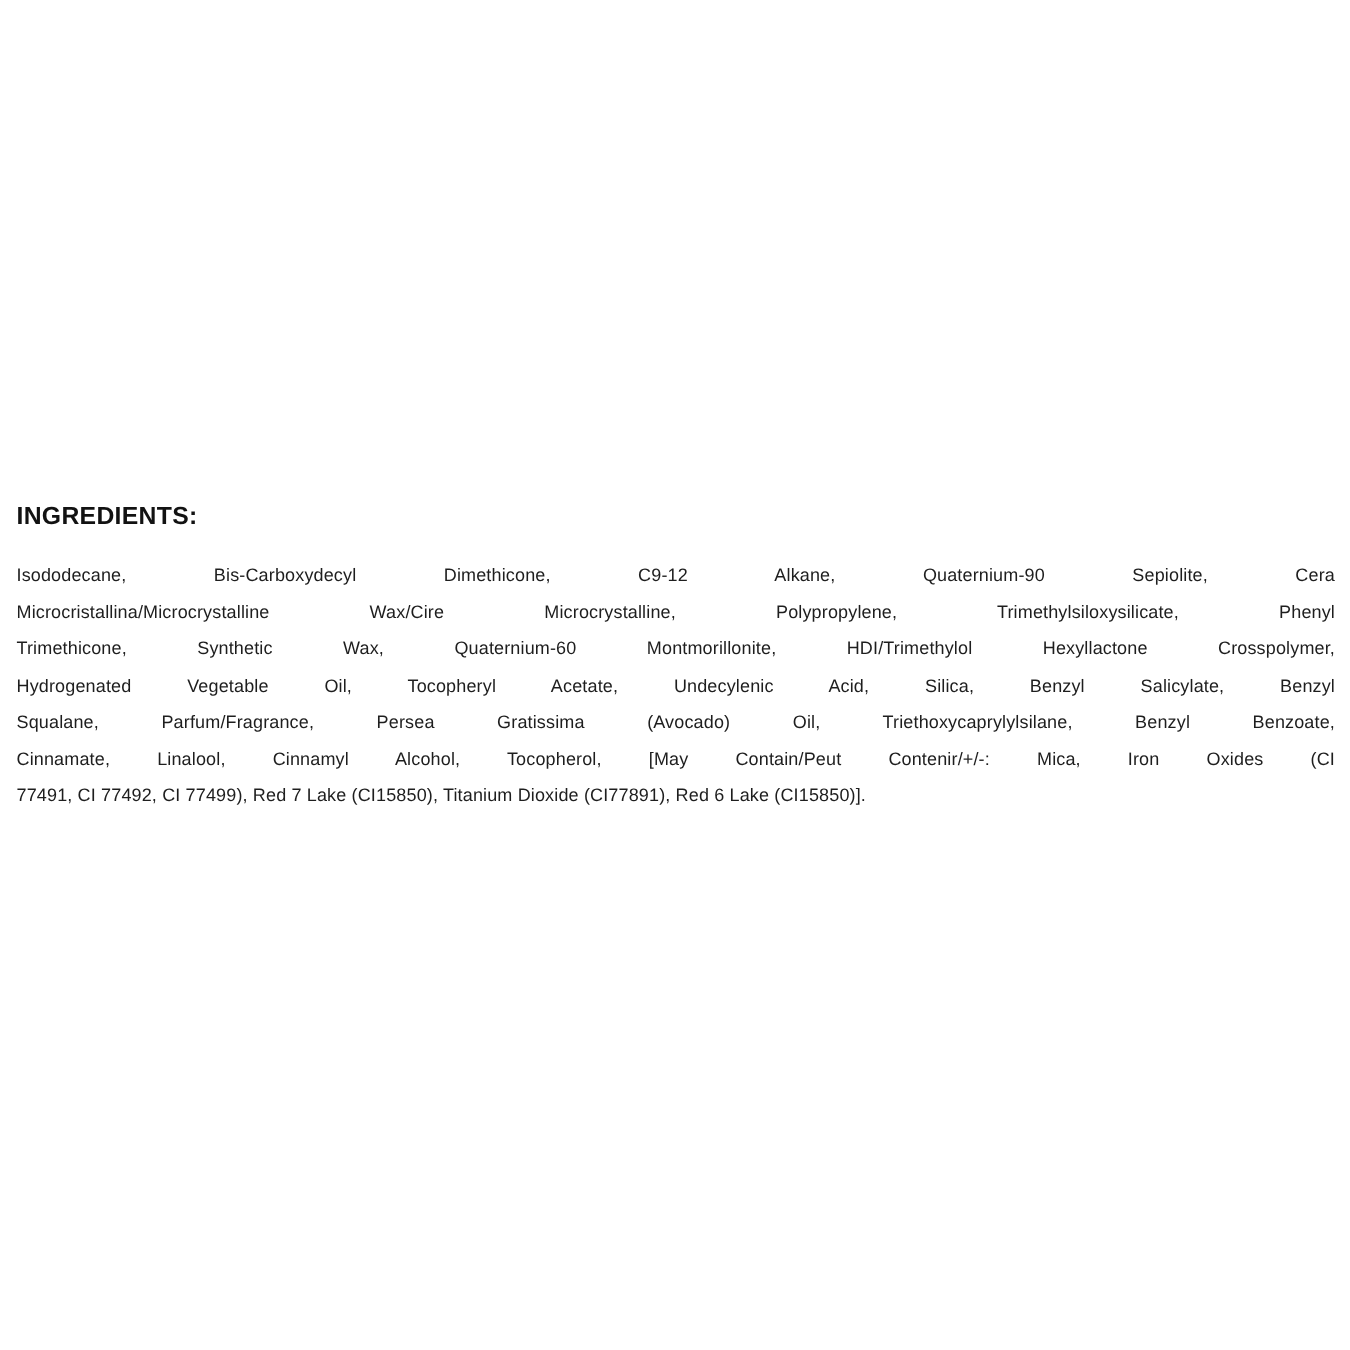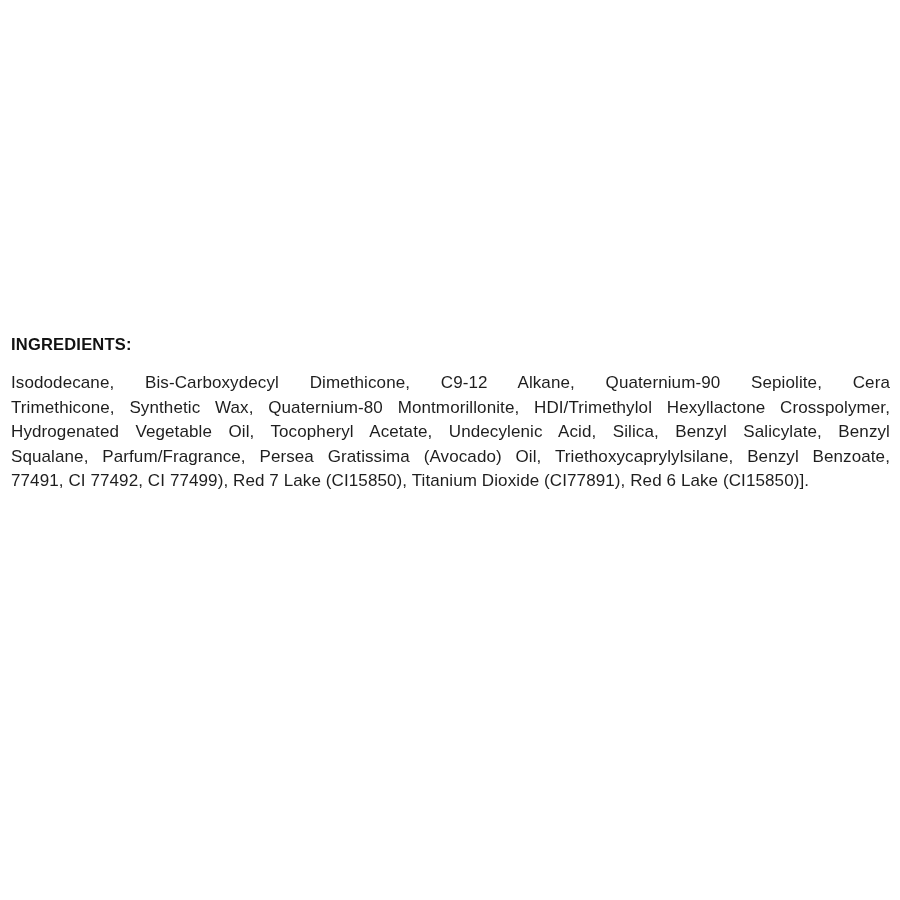--- a/index.html
+++ b/index.html
@@ -29,21 +29,21 @@
     font-weight: bold;
     color: #121212;
     letter-spacing: 0.2px;
   }
   .para {
     position: absolute;
     left: 11px;
     top: 371px;
     width: 879px;
     color: #1e1e1e;
-    font-size: 17px;
+    font-size: 12px;
     line-height: 24.55px;
     letter-spacing: 0.1px;
   }
   .line {
     text-align: justify;
     text-align-last: justify;
     white-space: normal;
   }
   .line.last {
     text-align: left;
@@ -52,19 +52,21 @@
 </style>
 </head>
 <body>
 
 <div class="doc">
 
   <h1 class="heading">INGREDIENTS:</h1>
 
   <div class="para">
     <div class="line">Isododecane, Bis-Carboxydecyl Dimethicone, C9-12 Alkane, Quaternium-90 Sepiolite, Cera</div>
-    <div class="line">Trimethicone, Synthetic Wax, Quaternium-80 Montmorillonite, HDI/Trimethylol Hexyllactone Crosspolymer,</div>
+    <div class="line">Microcristallina/Microcrystalline Wax/Cire Microcrystalline, Polypropylene, Trimethylsiloxysilicate, Phenyl</div>
+    <div class="line">Trimethicone, Synthetic Wax, Quaternium-60 Montmorillonite, HDI/Trimethylol Hexyllactone Crosspolymer,</div>
     <div class="line">Hydrogenated Vegetable Oil, Tocopheryl Acetate, Undecylenic Acid, Silica, Benzyl Salicylate, Benzyl</div>
     <div class="line">Squalane, Parfum/Fragrance, Persea Gratissima (Avocado) Oil, Triethoxycaprylylsilane, Benzyl Benzoate,</div>
+    <div class="line">Cinnamate, Linalool, Cinnamyl Alcohol, Tocopherol, [May Contain/Peut Contenir/+/-: Mica, Iron Oxides (CI</div>
     <div class="line last">77491, CI 77492, CI 77499), Red 7 Lake (CI15850), Titanium Dioxide (CI77891), Red 6 Lake (CI15850)].</div>
   </div>
 
 </div>
 
 </body></html>

